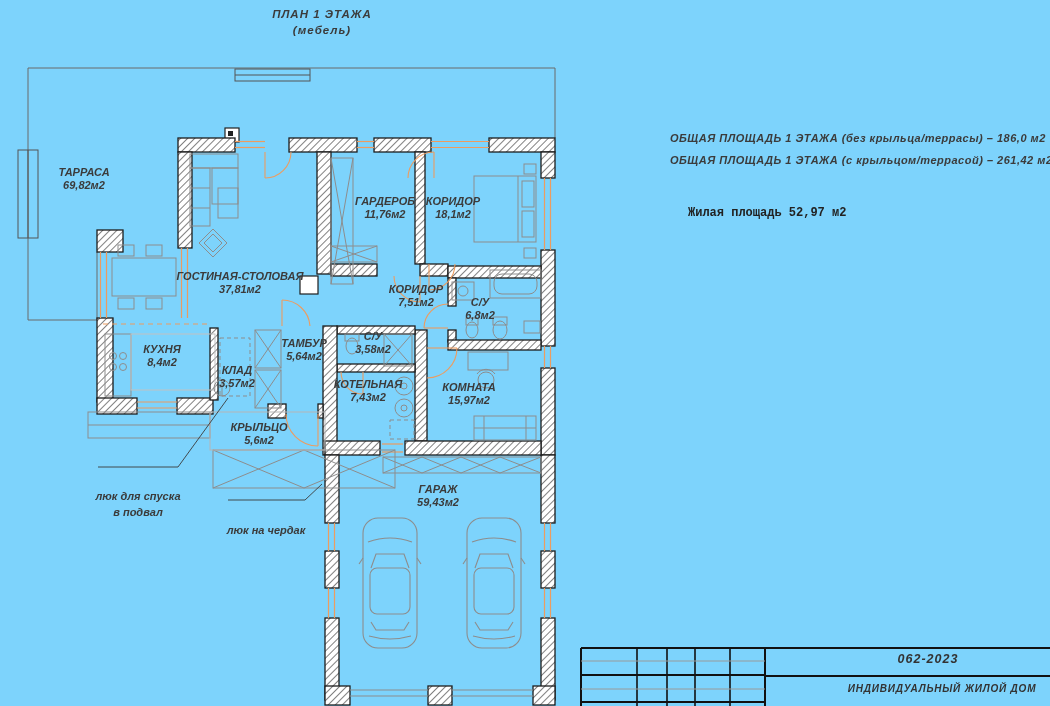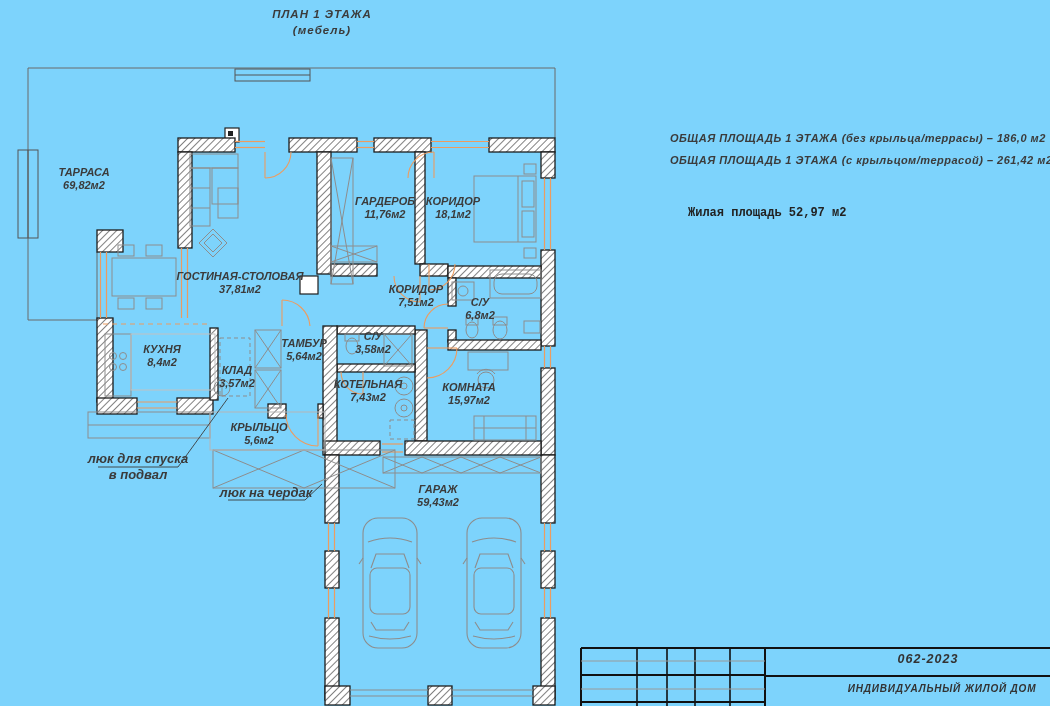--- a/index.html
+++ b/index.html
@@ -3,21 +3,21 @@
 <meta charset="utf-8">
 <style>
   html,body{margin:0;padding:0;background:#ffffff;}
   .sheet{position:relative;width:1050px;height:706px;background:#7dd3fc;overflow:hidden;
          font-family:"Liberation Sans",sans-serif;font-weight:bold;}
   svg{position:absolute;left:0;top:0;}
   .lbl{position:absolute;transform:translateX(-50%);text-align:center;white-space:nowrap;
        font-style:italic;font-size:11px;line-height:13px;color:#3b3b3b;}
   .lbl span{display:block;}
   .ann{position:absolute;transform:translateX(-50%);text-align:left;white-space:nowrap;
-       font-style:italic;font-size:13px;line-height:12px;color:#3b3b3b;}
+       font-style:italic;font-size:11px;line-height:12px;color:#3b3b3b;margin-top:37px;}
   .plan-title{position:absolute;left:322px;transform:translateX(-50%);white-space:nowrap;
        font-style:italic;font-size:11.5px;color:#3b3b3b;letter-spacing:1px;}
   .sum-line{position:absolute;left:658px;white-space:nowrap;font-style:italic;
        font-size:11px;letter-spacing:.5px;color:#3b3b3b;margin-left:12px;}
   .living-area{position:absolute;left:688px;top:206px;white-space:nowrap;
        font-family:"Liberation Mono","DejaVu Sans Mono",monospace;font-size:12px;color:#222;}
   .note{position:absolute;left:583px;top:626px;white-space:nowrap;font-style:italic;
        font-size:10px;letter-spacing:.3px;color:#3b3b3b;}
   .doc-num{position:absolute;left:928px;top:652px;transform:translateX(-50%);
        font-style:italic;font-size:12.5px;color:#333;letter-spacing:1px;white-space:nowrap;}

